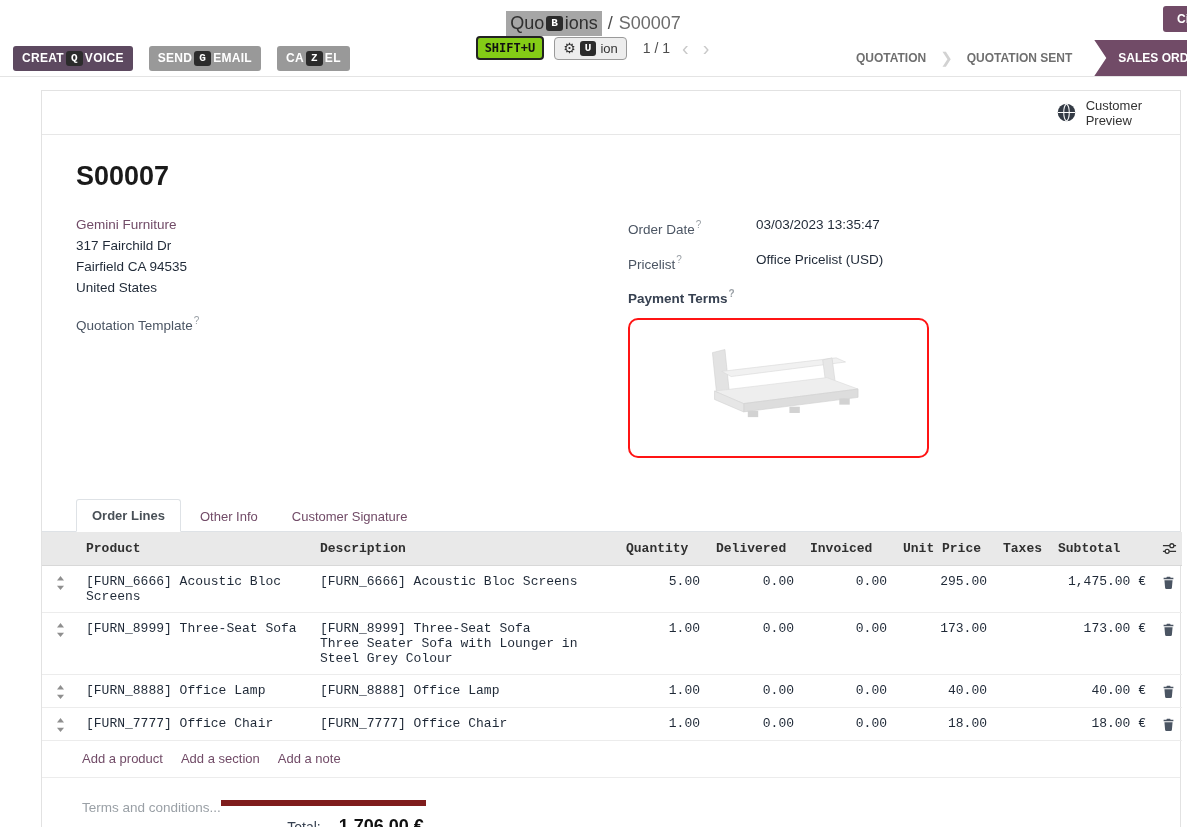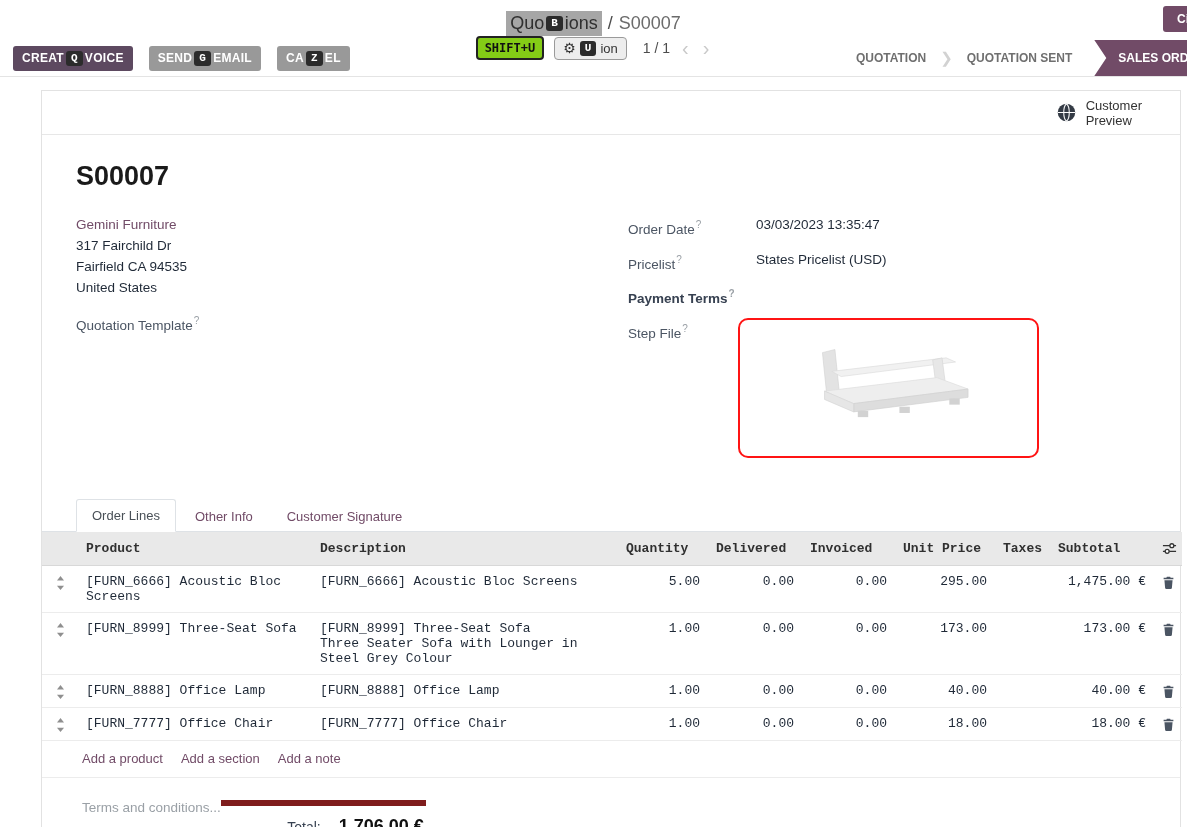--- a/index.html
+++ b/index.html
@@ -65,21 +65,21 @@
   .step-row { display:flex; }
   .step-row .flabel { width:110px; }
   .step-widget { width:301px; height:140px; border:2px solid #ff1414; border-radius:10px;
     display:flex; align-items:center; justify-content:center; background:#fff; }
 
   
   .tabs { display:flex; align-items:flex-end; padding-left:34px; border-bottom:1px solid #dee2e6;
     margin-top:32px; gap:4px; }
   .tab { font-size:13px; padding:8px 15px; cursor:pointer; margin-bottom:-1px; white-space:nowrap; }
   .tab.active { background:#fff; border:1px solid #dee2e6; border-bottom-color:#fff;
-    border-radius:3px 3px 0 0; color:#495057; }
+    border-radius:3px 3px 0 0; color:#495057;font-weight:bold; }
   .tab.inactive { color:#714B67; }
 
   
   table.lines { width:1140px; border-collapse:collapse; font-size:13px; table-layout:fixed;font-family:Liberation Mono, monospace; }
   table.lines th { background:#e9e9e9; color:#303030; font-weight:bold; text-align:left;
     padding:9px 8px; border-bottom:1px solid #d8d8d8; }
   table.lines td { padding:8px 8px; border-bottom:1px solid #ececec; vertical-align:top; color:#1f2937; }
   .num { text-align:right; }
   .hl { color:#714B67; }
   .handle-cell, .trash-cell { text-align:center; }
@@ -194,32 +194,29 @@
       <div class="frow">
         <span class="flabel">
           <span>Order Date</span><sup>?</sup>
         </span>
         <span class="fvalue">03/03/2023 13:35:47</span>
       </div>
       <div class="frow">
         <span class="flabel">
           <span>Pricelist</span><sup>?</sup>
         </span>
-        <span class="fvalue">States Pricelist (USD)</span>
+        <span class="fvalue">Office Pricelist (USD)</span>
       </div>
       <div class="frow">
         <span class="flabel bold-label">
           <span>Payment Terms</span><sup>?</sup>
         </span>
         <span class="fvalue"></span>
       </div>
       <div class="frow step-row" style="margin-top:4px;">
-        <span class="flabel">
-          <span>Step File</span><sup>?</sup>
-        </span>
         <span class="step-widget">
           <svg viewBox="0 0 220 100" width="230" height="104">
             <polygon points="46,16 58,13 62,52 50,55" fill="#e3e3e3" stroke="#d2d2d2" stroke-width="0.6"></polygon>
             <polygon points="55,34 165,21 174,25 64,39" fill="#f1f1f1" stroke="#dadada" stroke-width="0.6"></polygon>
             <polygon points="152,23 161,21 164,44 155,46" fill="#e7e7e7" stroke="#d5d5d5" stroke-width="0.6"></polygon>
             <polygon points="48,53 156,40 186,51 76,65" fill="#eeeeee" stroke="#dcdcdc" stroke-width="0.6"></polygon>
             <polygon points="76,65 186,51 186,59 76,73" fill="#dddddd" stroke="#cfcfcf" stroke-width="0.6"></polygon>
             <polygon points="48,53 76,65 76,73 48,61" fill="#e6e6e6" stroke="#d4d4d4" stroke-width="0.6"></polygon>
             <rect x="80" y="72" width="10" height="6" fill="#d2d2d2"></rect>
             <rect x="120" y="68" width="10" height="6" fill="#d2d2d2"></rect>

